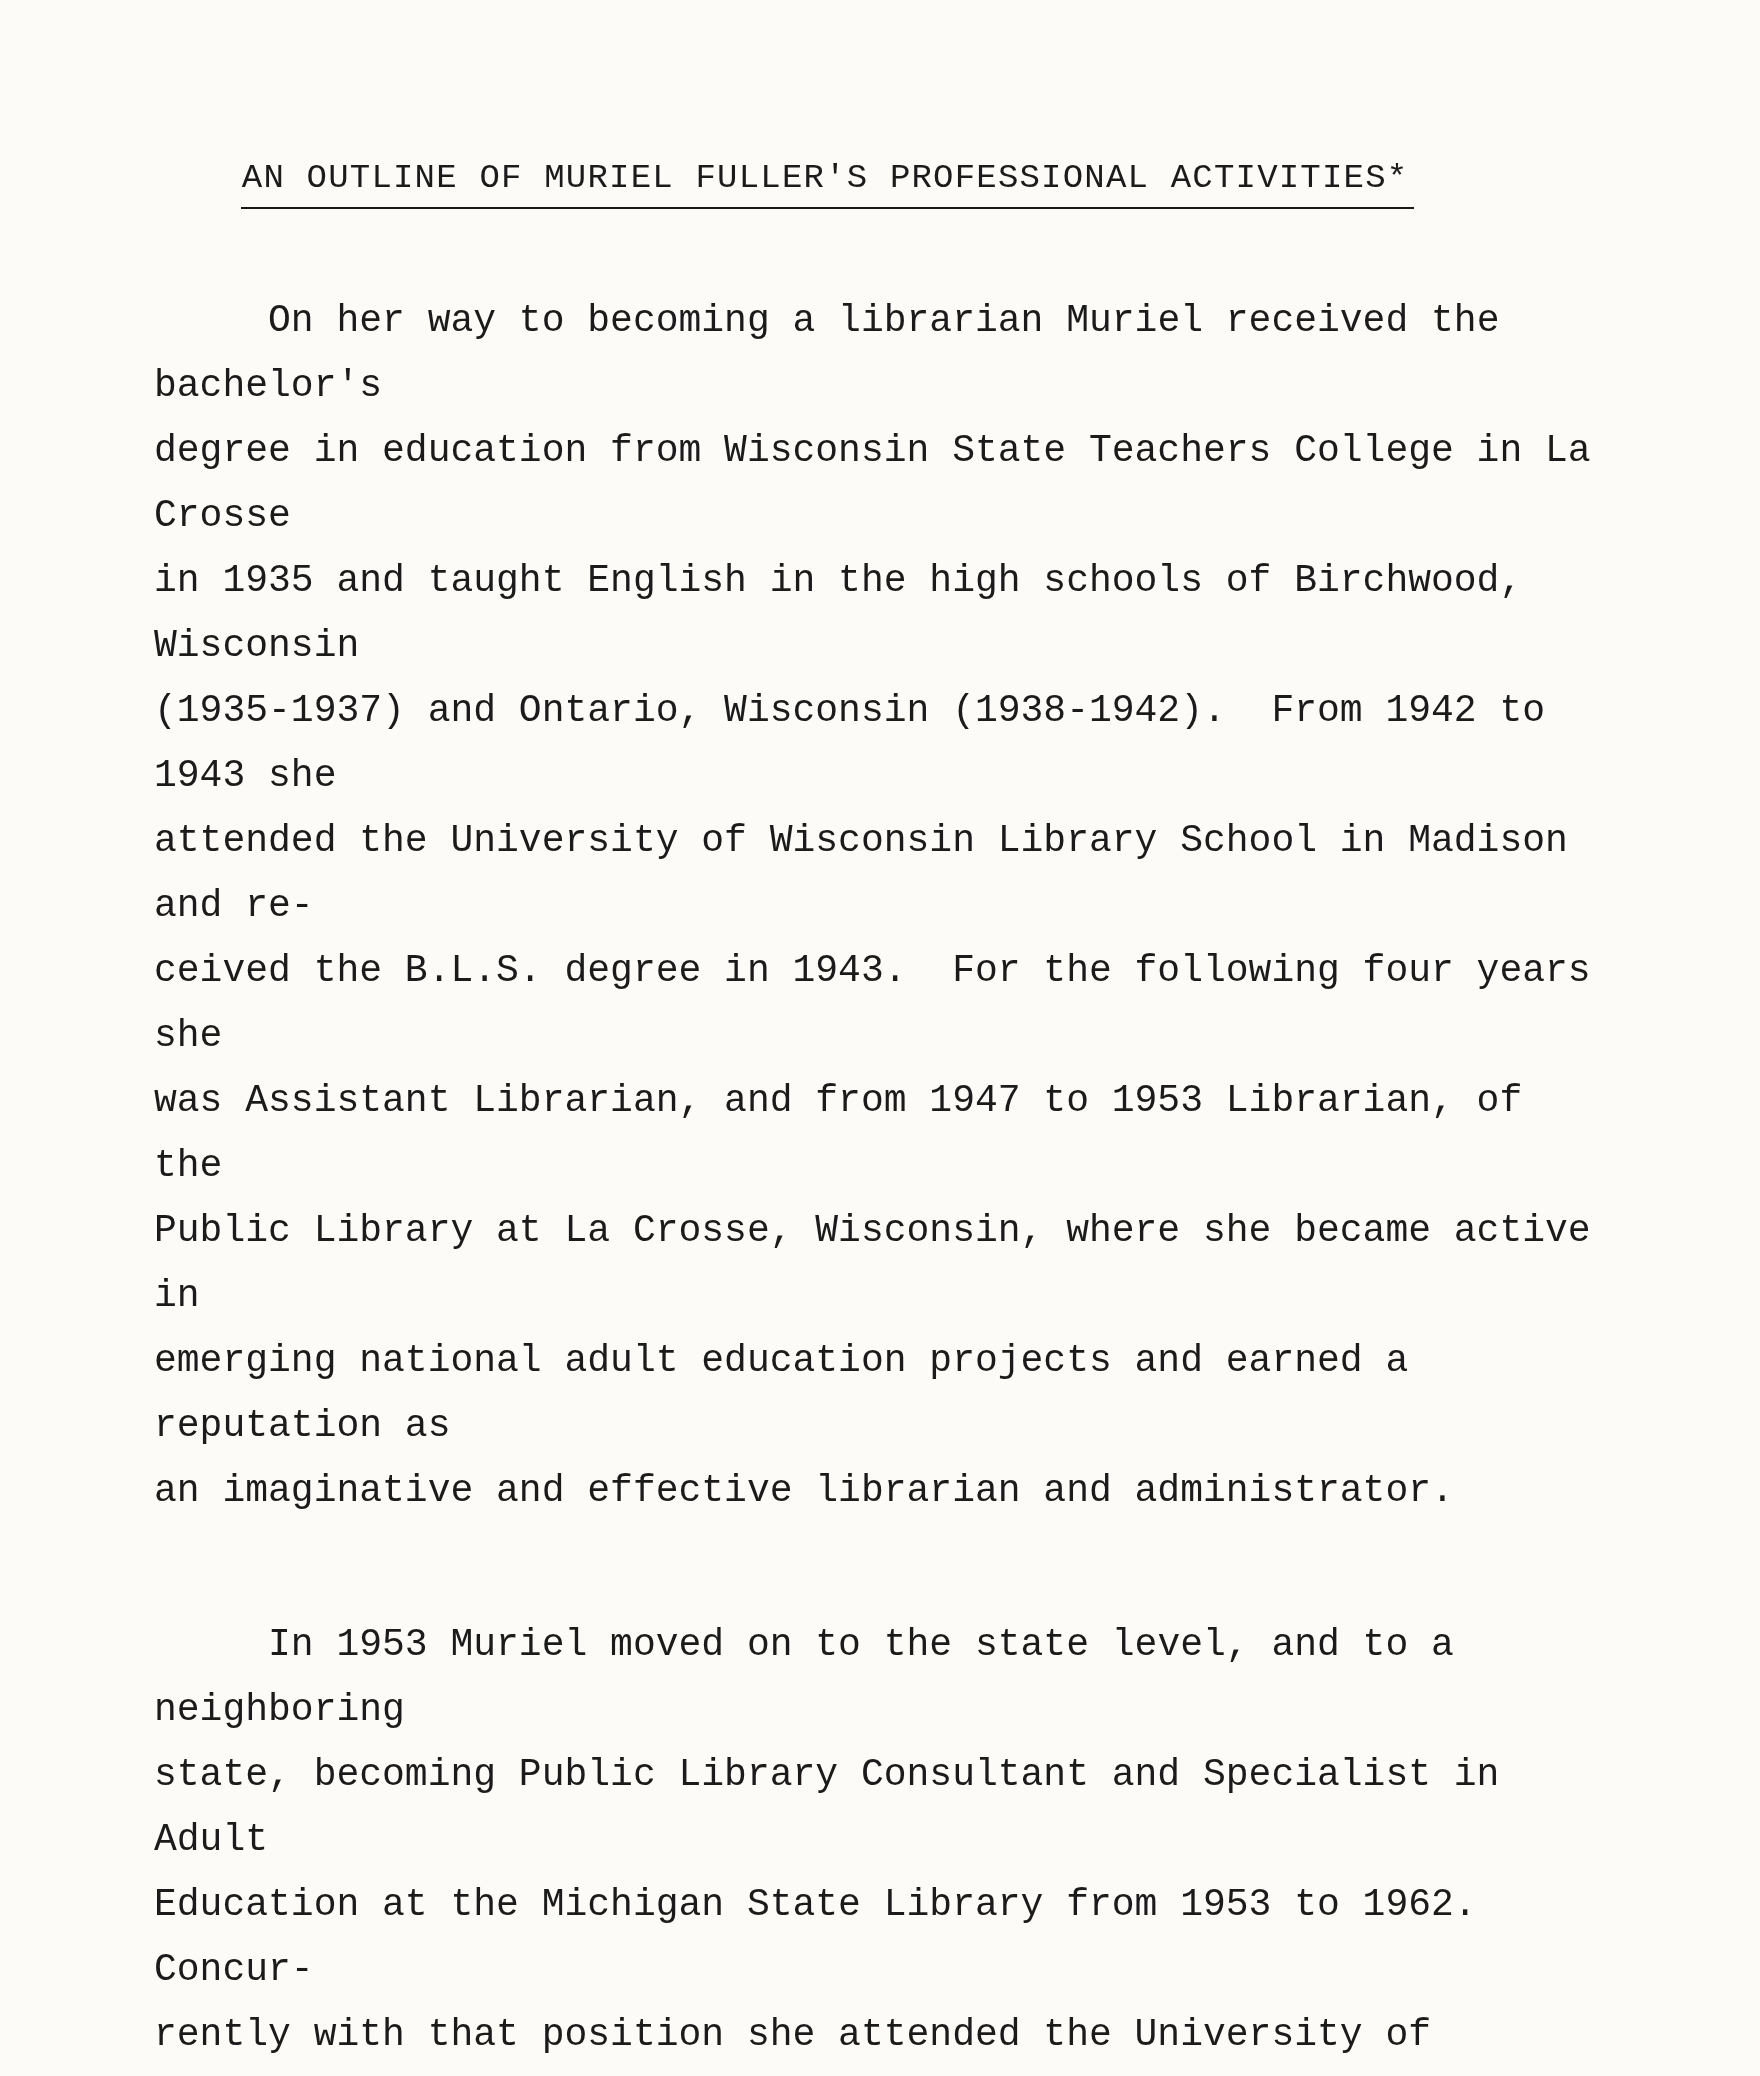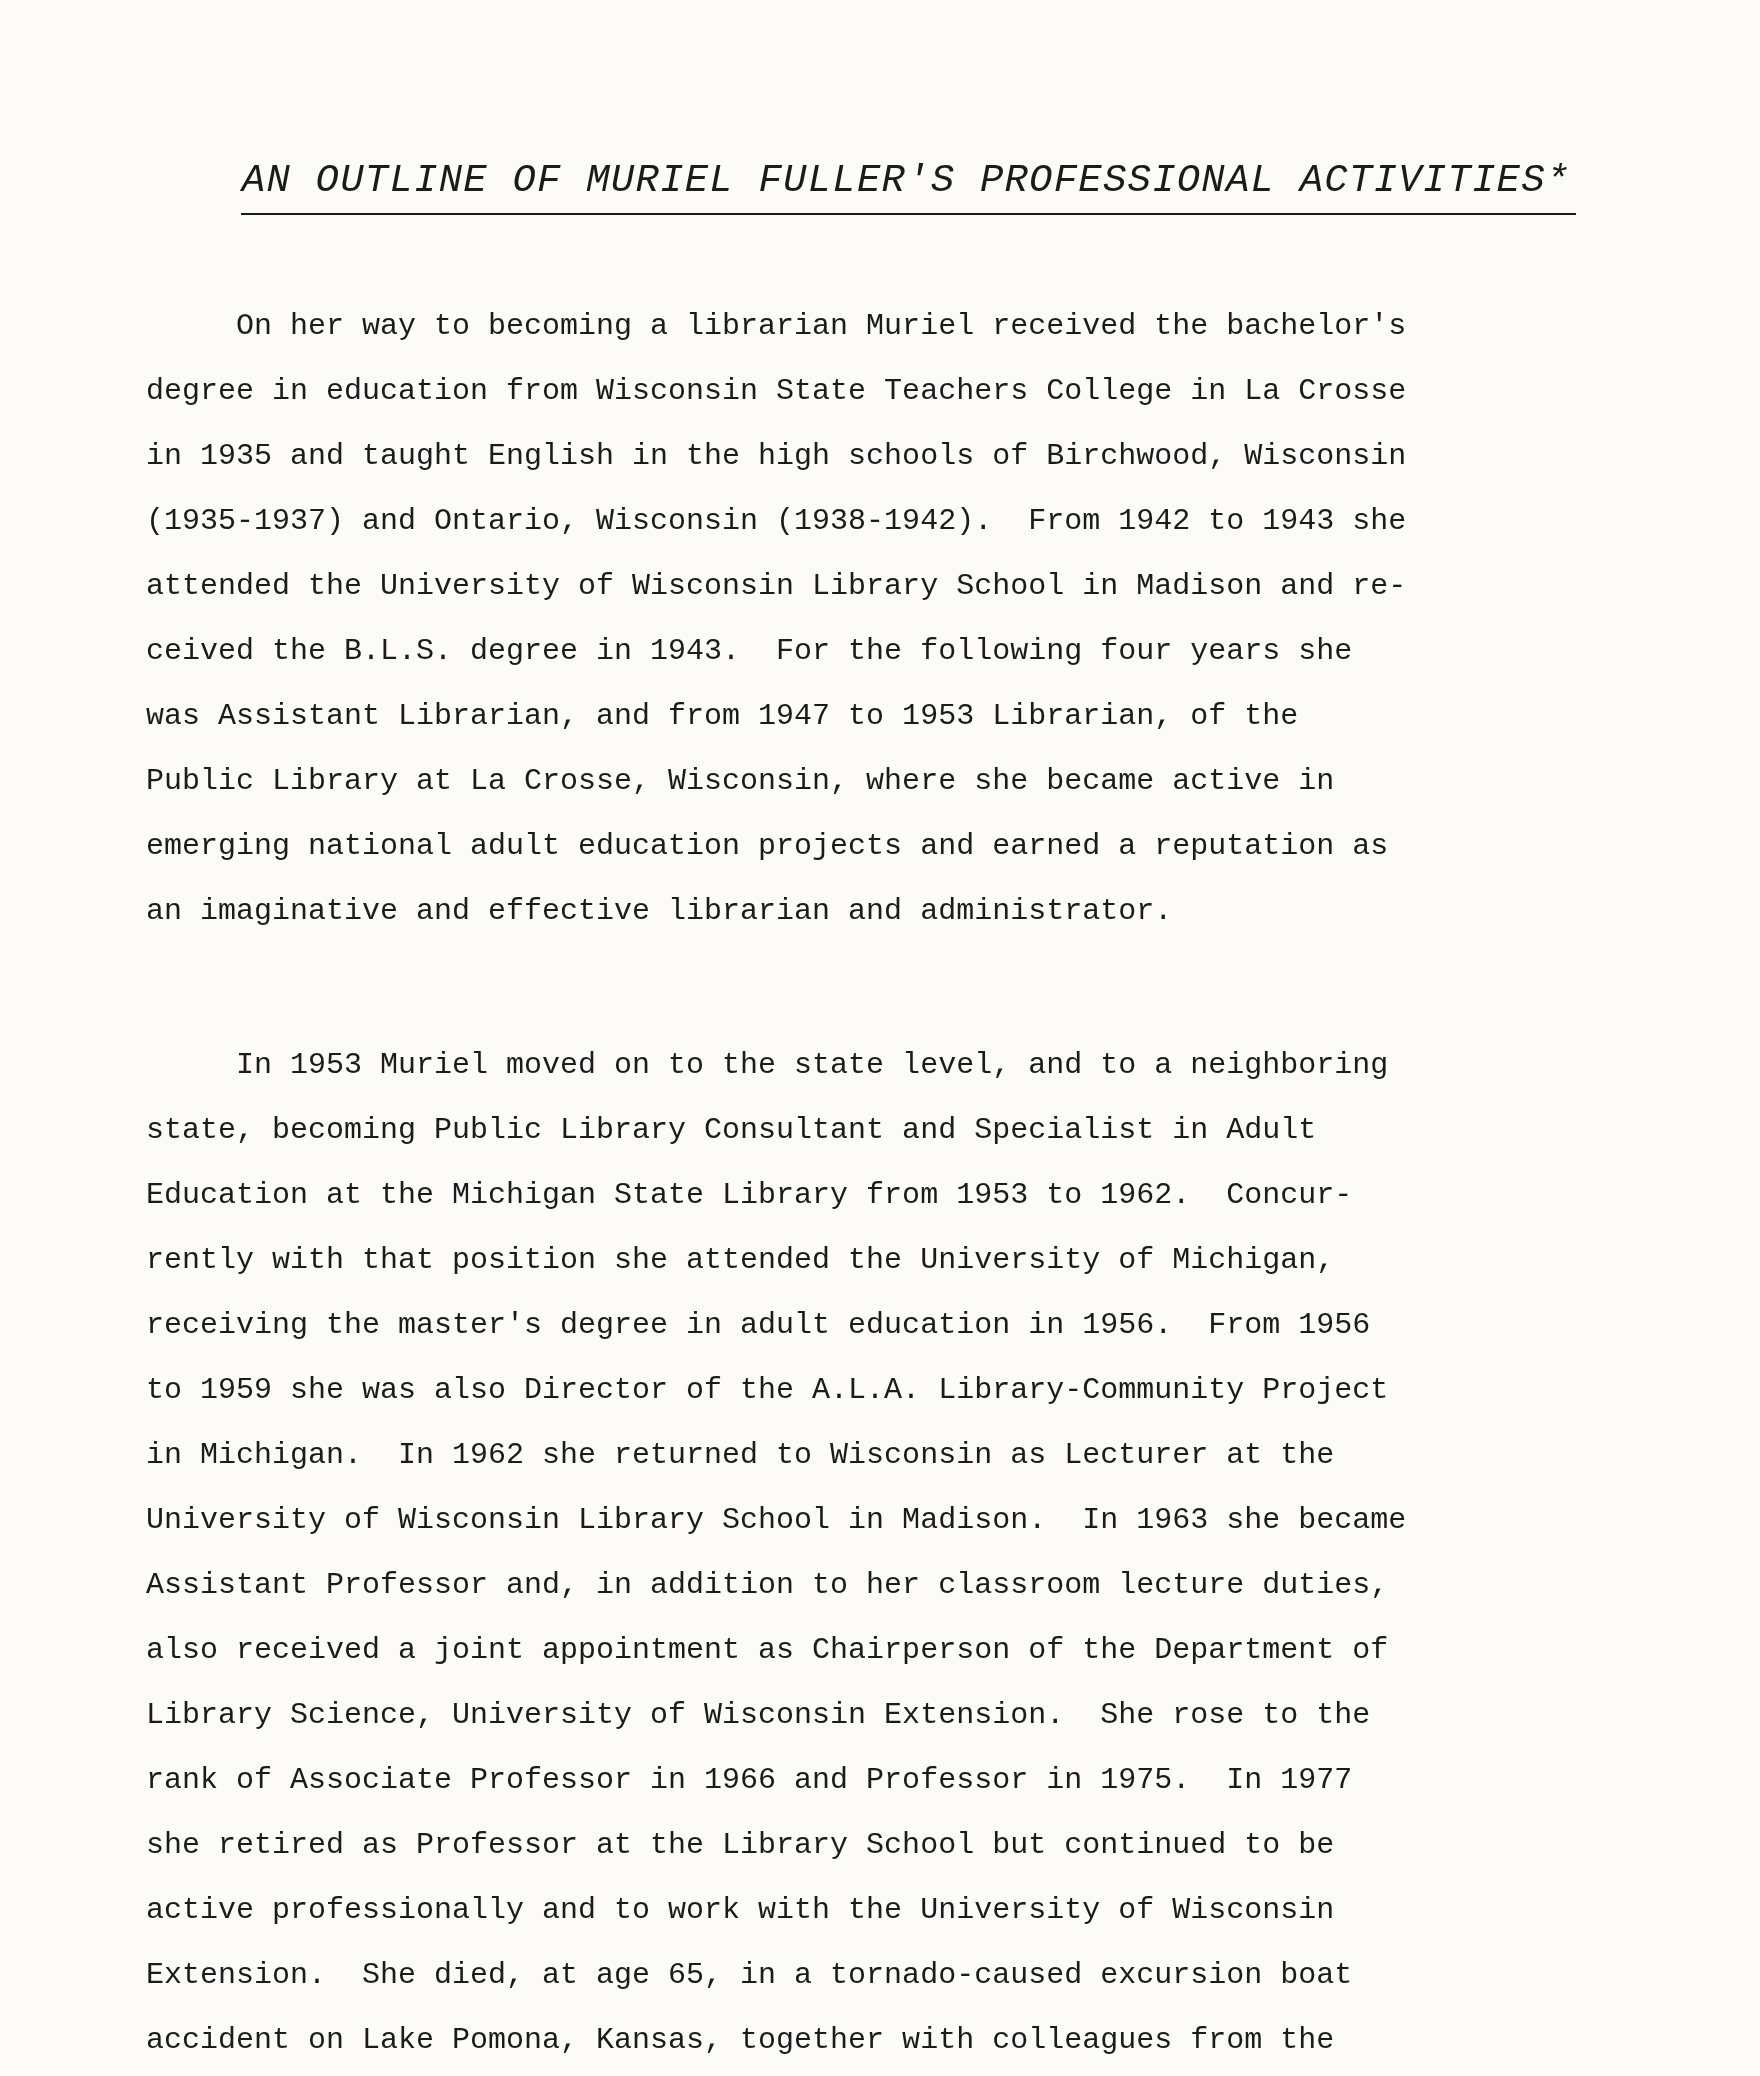--- a/index.html
+++ b/index.html
@@ -16,34 +16,33 @@
     padding: 159px 146px 0 146px;
     font-family: "Liberation Mono", "DejaVu Sans Mono", monospace;
     color: #1b1b1b;
     overflow: hidden;
   }
   .title-wrap {
     margin-left: 95px;
   }
   .doc-title {
     display: inline-block;
-    font-size: 39px;
+    font-size: 34px;
     font-weight: normal;
     letter-spacing: 1.2px;
     margin: 0;
     padding: 0 5.8px 10px 0.8px;
     border-bottom: 2.1px solid #191919;
     white-space: pre;
-    font-style: italic;
   }
   .para {
     white-space: pre-wrap;
-    font-size: 30px;
+    font-size: 38px;
     line-height: 65px;
-    margin: 0;
+    margin: 8px;
   }
   .para-1 { margin-top: 79px; }
   .para-2 { margin-top: 89px; }
 </style>
 </head>
 <body>
 
 <div class="page">
 
   <div class="title-wrap">

